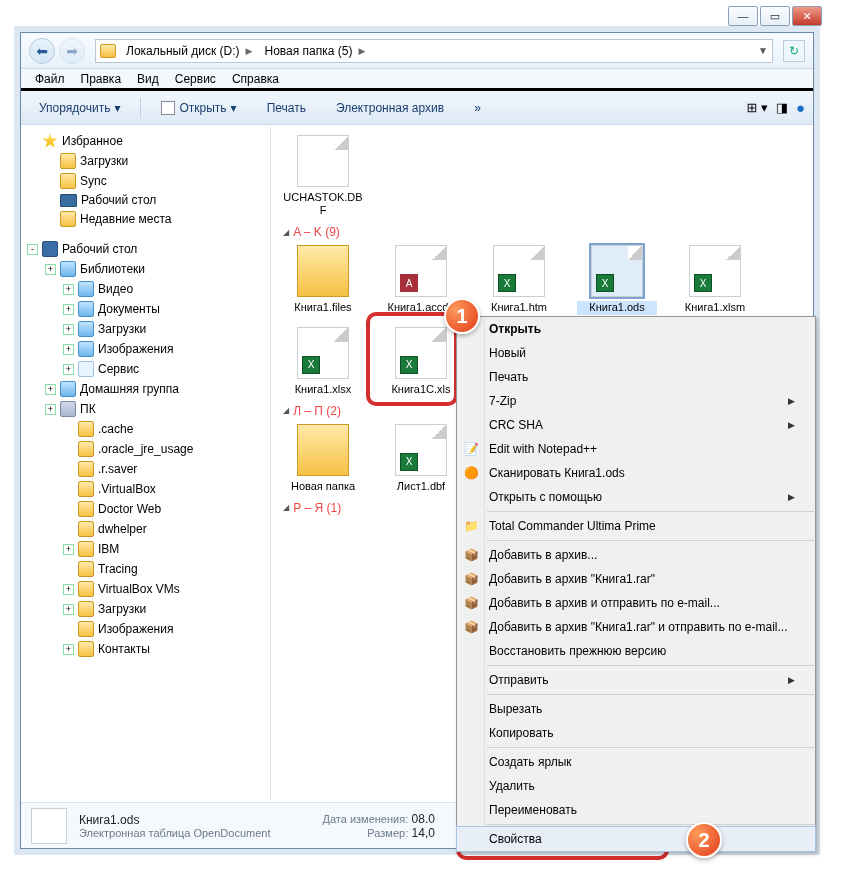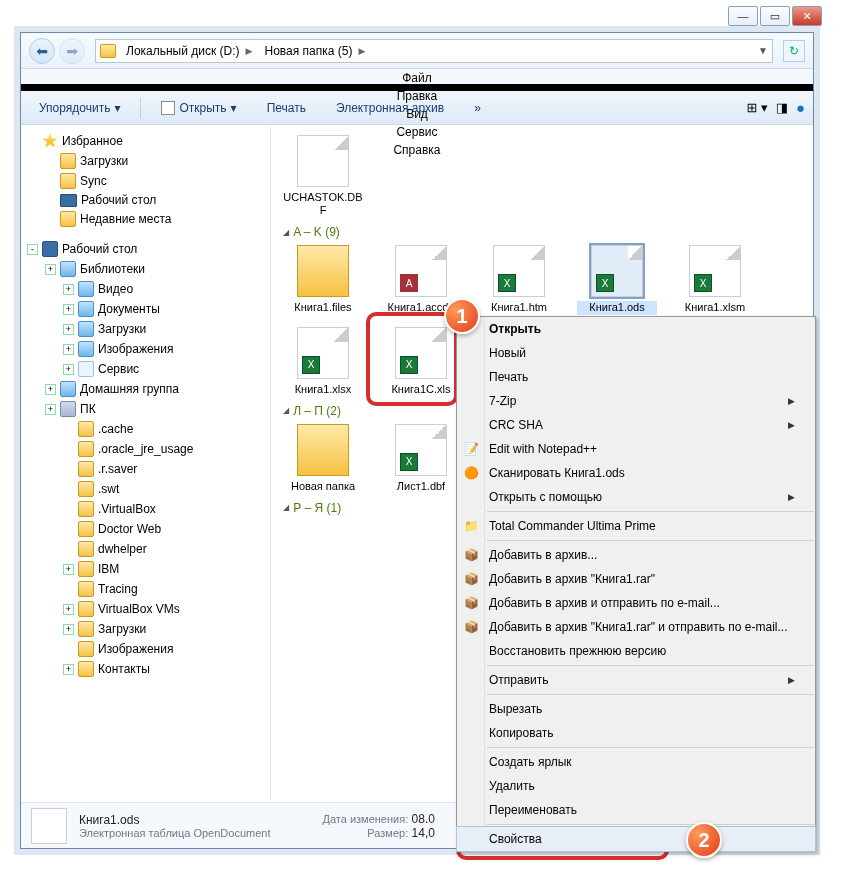--- a/index.html
+++ b/index.html
@@ -17,21 +17,21 @@
 .navbtn.fwd { opacity: .5; }
 .addr { flex: 1; height: 24px; border: 1px solid #b8c6d6; background: #fff; display: flex; align-items: center; padding: 0 4px; margin: 0 6px; }
 .crumb { padding: 0 6px; color: #000; display: flex; align-items: center; }
 .crumb .arr { color: #666; margin-left: 6px; font-size: 9px; }
 .fld-ico { width: 16px; height: 14px; background: linear-gradient(#ffe9a8,#f6c143); border: 1px solid #cc9a20; border-radius: 2px; margin-right: 4px; }
 .refbtn { width: 22px; height: 22px; border: 1px solid #bcd; background: #eef6fd; color: #1a6; display: flex; align-items: center; justify-content: center; }
 .search { width: 250px; height: 24px; border: 1px solid #b8c6d6; background: #fff; color: #888; font-style: italic; padding: 0 6px; display: flex; align-items: center; }
 .search::before { content: "🔍"; font-style: normal; margin-right: 4px; font-size: 11px; }
 
 
-.menubar { height: 22px; background: #f4f8fc; border-bottom: 7px solid #000000; display: flex; align-items: center; padding: 0 6px; flex-direction: column; }
+.menubar { height: 22px; background: #f4f8fc; border-bottom: 3px solid #000000; display: flex; align-items: center; padding: 0 6px; }
 .menubar span { padding: 2px 8px; }
 
 
 .toolbar { height: 34px; background: linear-gradient(#f0f6fc,#dfeaf6); border-bottom: 1px solid #c9d7e6; display: flex; align-items: center; padding: 0 8px; gap: 10px; }
 .toolbar .btn { padding: 4px 10px; color: #1a3e6e; display: flex; align-items: center; gap: 4px; }
 .toolbar .sep { width: 1px; height: 20px; background: #c0d0e0; }
 .toolbar .right { margin-left: auto; display: flex; gap: 8px; align-items: center; }
 .ticon { width: 14px; height: 14px; border: 1px solid #889; background: #fff; }
 
 
@@ -45,21 +45,21 @@
 .i-fld { background: linear-gradient(#ffe9a8,#f6c143); border: 1px solid #cc9a20; }
 .i-drv { background: linear-gradient(#d0daea,#a8b8d0); border: 1px solid #7a8aa0; }
 .i-desk { background: #3b6ea5; border: 1px solid #2a5080; }
 .i-lib { background: linear-gradient(#bfe3ff,#6eb6ec); border: 1px solid #4a90c8; }
 .i-mon { background: #3a6ea0; border: 1px solid #284c70; width: 17px; height: 13px; border-radius: 1px; }
 .i-mus { background: #e8f4ff; border: 1px solid #a0c0e0; }
 .lbl { color: #000; }
 
 
 .content { flex: 1; overflow: auto; padding: 8px 12px; position: relative; }
-.grp { color: #4d7c0f; margin: 8px 0 6px; display: flex; align-items: center; gap: 4px; }
+.grp { color: #ef4444; margin: 8px 0 6px; display: flex; align-items: center; gap: 4px; }
 .grp::before { content: "◢"; font-size: 8px; color: #555; }
 .files { display: flex; flex-wrap: wrap; gap: 12px 18px; }
 .file { width: 80px; text-align: center; }
 .file .thumb { width: 52px; height: 52px; margin: 0 auto 4px; border: 1px solid #cacfd6; background: #fff; position: relative; display: flex; align-items: center; justify-content: center; font-size: 10px; }
 .file .thumb.fold { background: linear-gradient(#ffe9a8,#f6c143); border-color: #cc9a20; }
 .file .thumb .corner { position: absolute; top: 0; right: 0; width: 14px; height: 14px; background: linear-gradient(135deg,#fff 50%,#ccc 50%); }
 .file .name { color: #000; word-break: break-word; font-size: 11px; line-height: 1.2; }
 .file.sel .thumb { outline: 2px solid #7da2ce; background: #e1ecf9; }
 .file.sel .name { background: #cde4ff; }
 .xl-badge { position: absolute; bottom: 4px; left: 4px; width: 18px; height: 18px; background: #1a7a3a; color: #fff; font-size: 10px; display: flex; align-items: center; justify-content: center; border: 1px solid #0d5024; }
@@ -243,26 +243,20 @@
         <div class="tnode">
           <span class="sp" style="width: 36px;"></span>
           <span class="exp" style="visibility: hidden;"></span>
           <span class="ico i-fld"></span>
           <span class="lbl">.r.saver</span>
         </div>
         <div class="tnode">
           <span class="sp" style="width: 36px;"></span>
           <span class="exp" style="visibility: hidden;"></span>
           <span class="ico i-fld"></span>
-          <span class="lbl">.swt</span>
-        </div>
-        <div class="tnode">
-          <span class="sp" style="width: 36px;"></span>
-          <span class="exp" style="visibility: hidden;"></span>
-          <span class="ico i-fld"></span>
           <span class="lbl">.VirtualBox</span>
         </div>
         <div class="tnode">
           <span class="sp" style="width: 36px;"></span>
           <span class="exp" style="visibility: hidden;"></span>
           <span class="ico i-fld"></span>
           <span class="lbl">Doctor Web</span>
         </div>
         <div class="tnode">
           <span class="sp" style="width: 36px;"></span>

